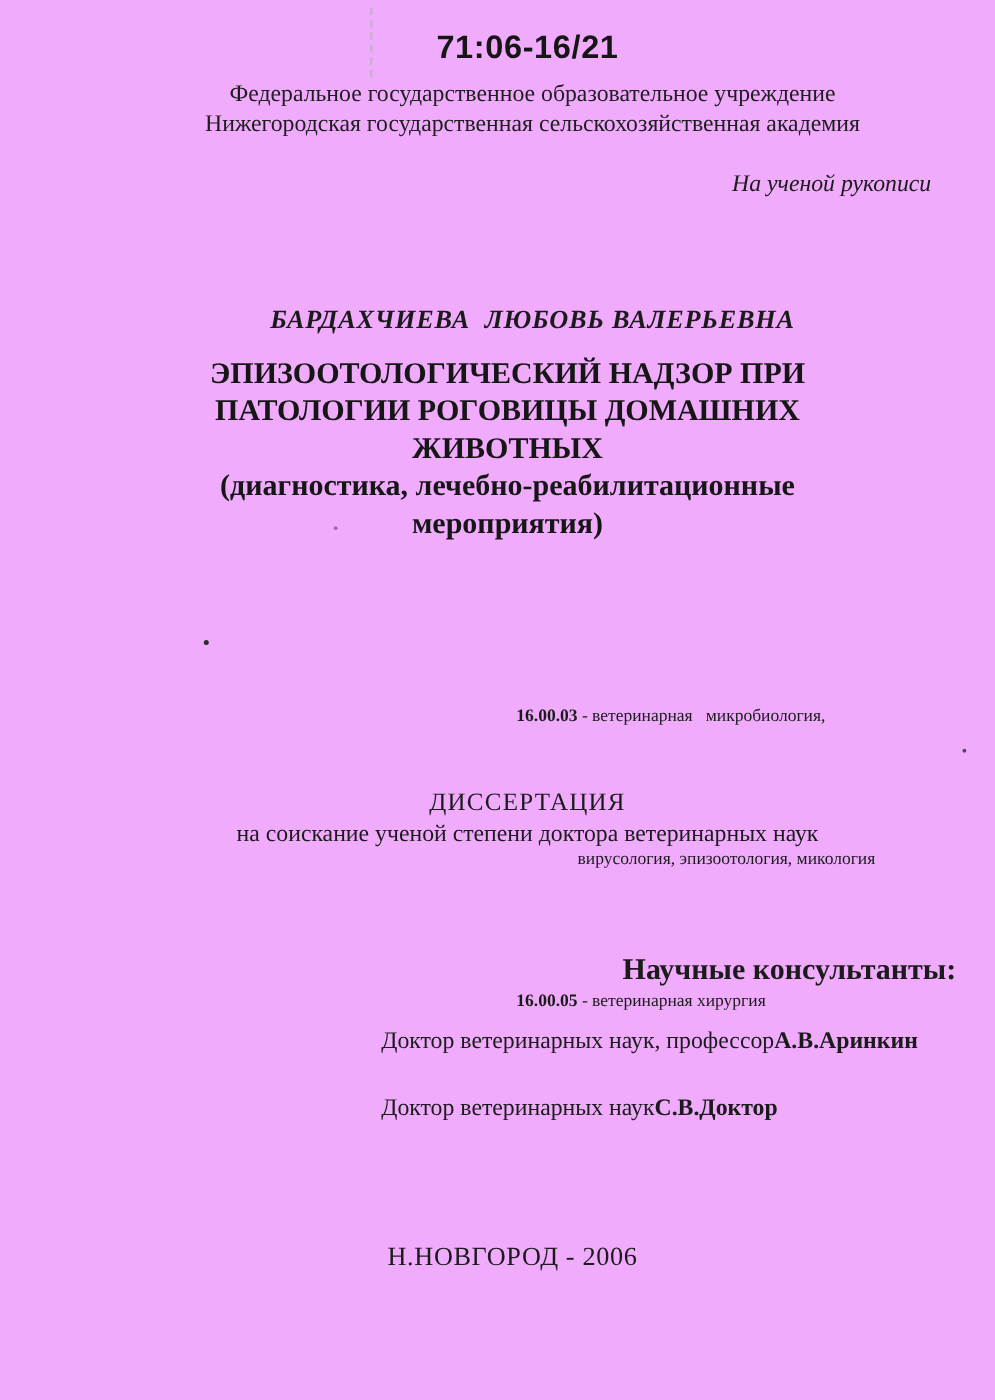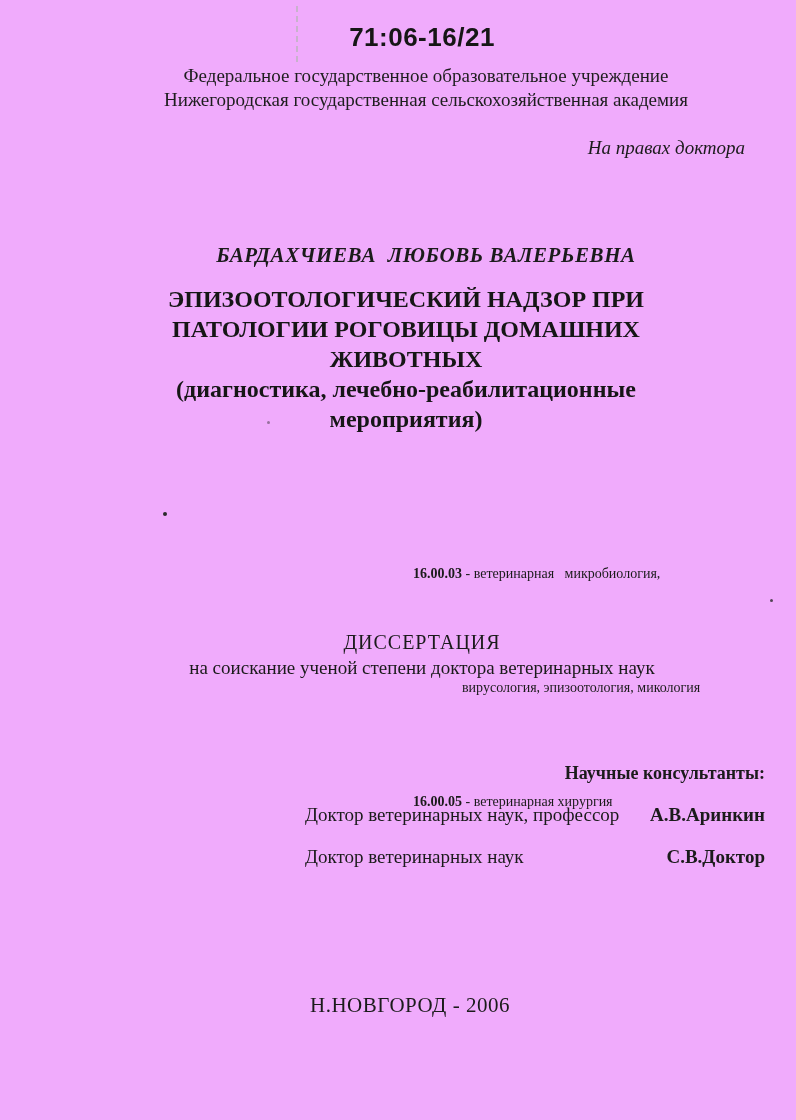--- a/index.html
+++ b/index.html
@@ -82,26 +82,26 @@
     text-align: center;
   }
   .dissertation .head { font-size: 20px; letter-spacing: 1px; }
   .dissertation .sub  { font-size: 19px; margin-top: 3px; }
 
   .consultants {
     position: absolute; top: 763px; left: 305px; width: 460px;
     font-size: 19px;
   }
   .consultants .head {
-    text-align: right; font-weight: bold; font-size: 18px;
+    text-align: right; font-weight: bold; font-size: 24px;
     margin-bottom: 13px;
   }
   .consultants .row {
-    display: flex; justify-content: space-between;
-    align-items: baseline; margin-top: 20px;
+    display: flex; 
+    align-items: baseline; margin-top: 32px;
   }
   .consultants .row .name { font-weight: bold; }
 
   .footer {
     position: absolute; top: 993px; left: 12px; width: 796px;
     text-align: center; font-size: 21px; letter-spacing: .5px;
   }
 </style>
 </head>
 <body>
@@ -114,21 +114,21 @@
   <div class="dot dot-c"></div>
 
   <div class="catalog">71:06-16/21</div>
 
   <div class="institution">
     <div>Федеральное государственное образовательное учреждение</div>
     <div>Нижегородская государственная сельскохозяйственная академия</div>
   </div>
 
   <div class="manuscript">
-    <div class="rights">На правах доктора</div>
+    <div class="rights">На ученой рукописи</div>
   </div>
 
   <div class="author">БАРДАХЧИЕВА  ЛЮБОВЬ ВАЛЕРЬЕВНА</div>
 
   <div class="title">
     <div>ЭПИЗООТОЛОГИЧЕСКИЙ НАДЗОР ПРИ</div>
     <div>ПАТОЛОГИИ РОГОВИЦЫ ДОМАШНИХ</div>
     <div>ЖИВОТНЫХ</div>
     <div>(диагностика, лечебно-реабилитационные</div>
     <div>мероприятия)</div>

